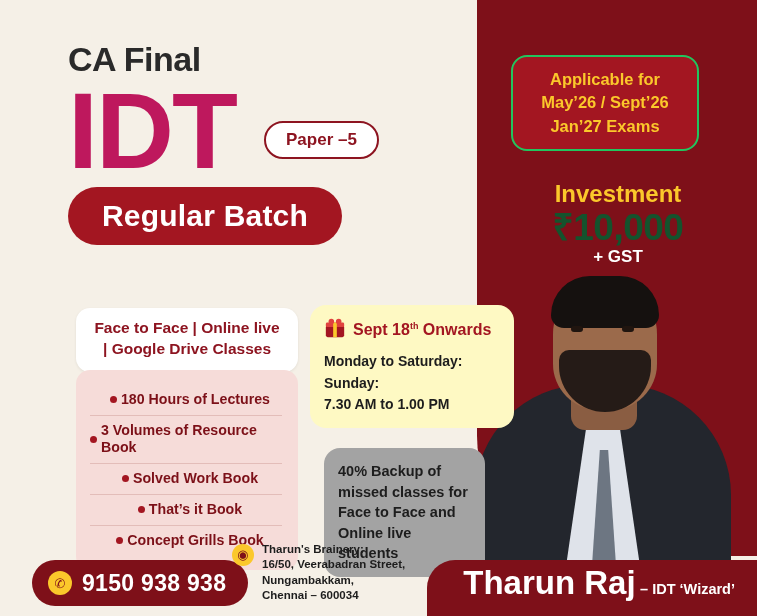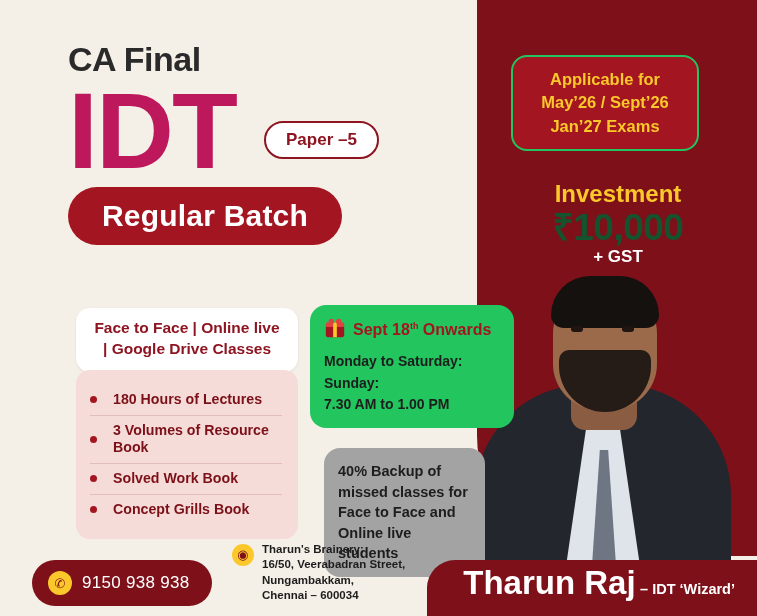--- a/index.html
+++ b/index.html
@@ -83,23 +83,24 @@
     left: 76px;
     top: 370px;
     width: 222px;
     background: #f6dcd9;
     border-radius: 14px;
     padding: 14px 8px 14px 14px;
   }
   .feature {
     display: flex;
     align-items: center;
-    gap: 16px;
+    gap: 4px;
     padding: 7px 0;
     position: relative;
+    justify-content: center;
   }
   .feature + .feature::before {
     content: "";
     position: absolute;
     top: 0; left: 0; right: 8px;
     height: 1px;
     background: #e3bdb9;
   }
   .dot {
     width: 7px; height: 7px; border-radius: 50%;
@@ -111,21 +112,21 @@
     font-weight: bold;
     line-height: 1.2;
   }
 
   
   .schedule {
     position: absolute;
     left: 310px;
     top: 305px;
     width: 204px;
-    background: #22c55e;
+    background: #fef9c3;
     border-radius: 16px;
     padding: 12px 14px 14px 14px;
   }
   .sched-head {
     display: flex;
     align-items: center;
     gap: 7px;
     margin-bottom: 8px;
   }
   .sched-head .date {
@@ -293,22 +294,22 @@
     background: #7e1019;
     border-radius: 30px;
     height: 46px;
     padding: 0 22px 0 16px;
     display: flex;
     align-items: center;
     gap: 10px;
   }
   .phone-num {
     color: #ffffff;
-    font-size: 17px;
-    font-weight: normal;
+    font-size: 23px;
+    font-weight: bold;
     letter-spacing: 0.3px;
   }
   .phone-icon {
     width: 24px; height: 24px;
     border-radius: 50%;
     background: #fbc82b;
     display: flex; align-items: center; justify-content: center;
     color: #7e1019; font-size: 13px;
   }
   .address {
@@ -389,20 +390,24 @@
       <span class="dot"></span>
       <span class="txt">180 Hours of Lectures</span>
     </div>
     <div class="feature">
       <span class="dot"></span>
       <span class="txt">3 Volumes of Resource Book</span>
     </div>
     <div class="feature">
       <span class="dot"></span>
       <span class="txt">Solved Work Book</span>
+    </div>
+    <div class="feature">
+      <span class="dot"></span>
+      <span class="txt">That’s it Book</span>
     </div>
     <div class="feature">
       <span class="dot"></span>
       <span class="txt">Concept Grills Book</span>
     </div>
   </div>
 
   <div class="schedule">
     <div class="sched-head">
       <span>

